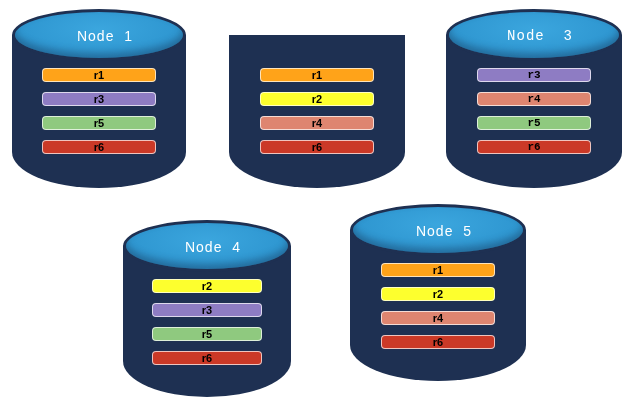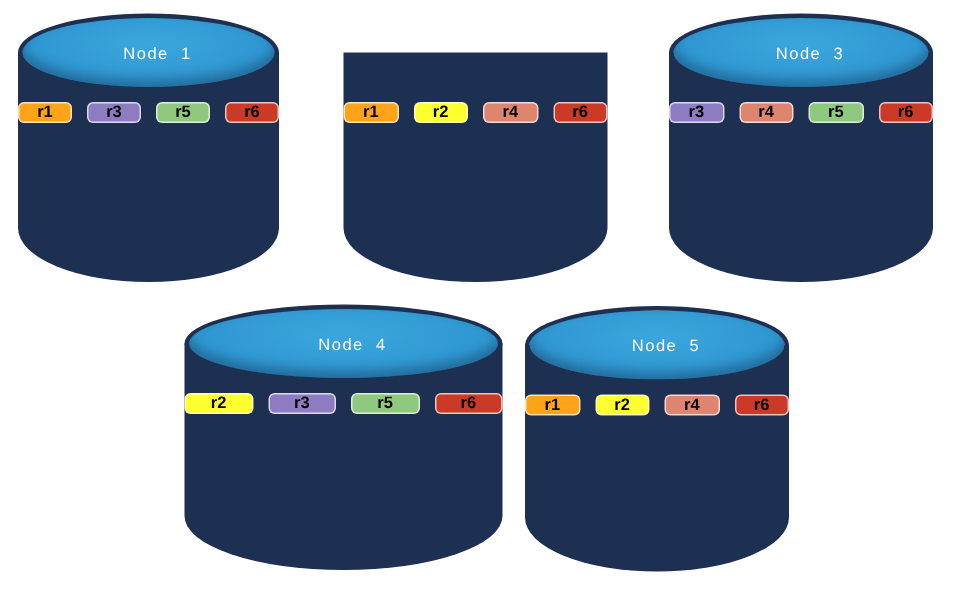--- a/index.html
+++ b/index.html
@@ -14,22 +14,22 @@
     height: 408px;
     background: var(--bg, #FFFFFF);
     overflow: hidden;
   }
   .node {
     position: absolute;
   }
   
   .node-1 { left: 12px;  top: 9px;   width: 174px; height: 179px; }
   .node-2 { left: 229px; top: 9px;   width: 176px; height: 179px; }
-  .node-3 { left: 446px; top: 9px;   width: 176px; height: 179px; }
-  .node-4 { left: 123px; top: 203px; width: 212px; height: 177px; }
+  .node-3 { left: 446px; top: 9px;   width: 176px; height: 179px; font-family: Liberation Mono, monospace; }
+  .node-4 { left: 123px; top: 220px; width: 168px; height: 177px; }
   .node-5 { left: 350px; top: 204px; width: 176px; height: 177px; }
 
   .cyl-body {
     position: absolute;
     left: 0; right: 0;
     top: 26px; bottom: 0;
     background: var(--navy, #1E3052);
     border-radius: 0 0 50% 50% / 0 0 36px 36px;
   }
   .cyl-top {
@@ -44,32 +44,32 @@
                 var(--top-blue, #2F97D1) 65%,
                 var(--top-blue-dark, #2987BD) 100%);
     box-shadow: inset 0 -5px 7px rgba(16, 38, 70, 0.35);
     display: flex;
     align-items: center;
     justify-content: center;
     z-index: 2;
   }
   .node-label {
     color: var(--label-color, #FFFFFF);
-    font-size: 11px;
+    font-size: 14px;
     letter-spacing: 1px;
     white-space: pre;
     margin-top: 1px;
     margin-left: 12px;
   }
   .bars {
     position: absolute;
     left: 0; right: 0;
     top: 59px;
     display: flex;
-    flex-direction: row;
+    flex-direction: column;
     align-items: center;
     gap: 10px;
     z-index: 3;
   }
   .bar {
     width: 65%;
     height: 14px;
     box-sizing: border-box;
     border-radius: 4px;
     border: 1px solid rgba(255,255,255,0.7);

